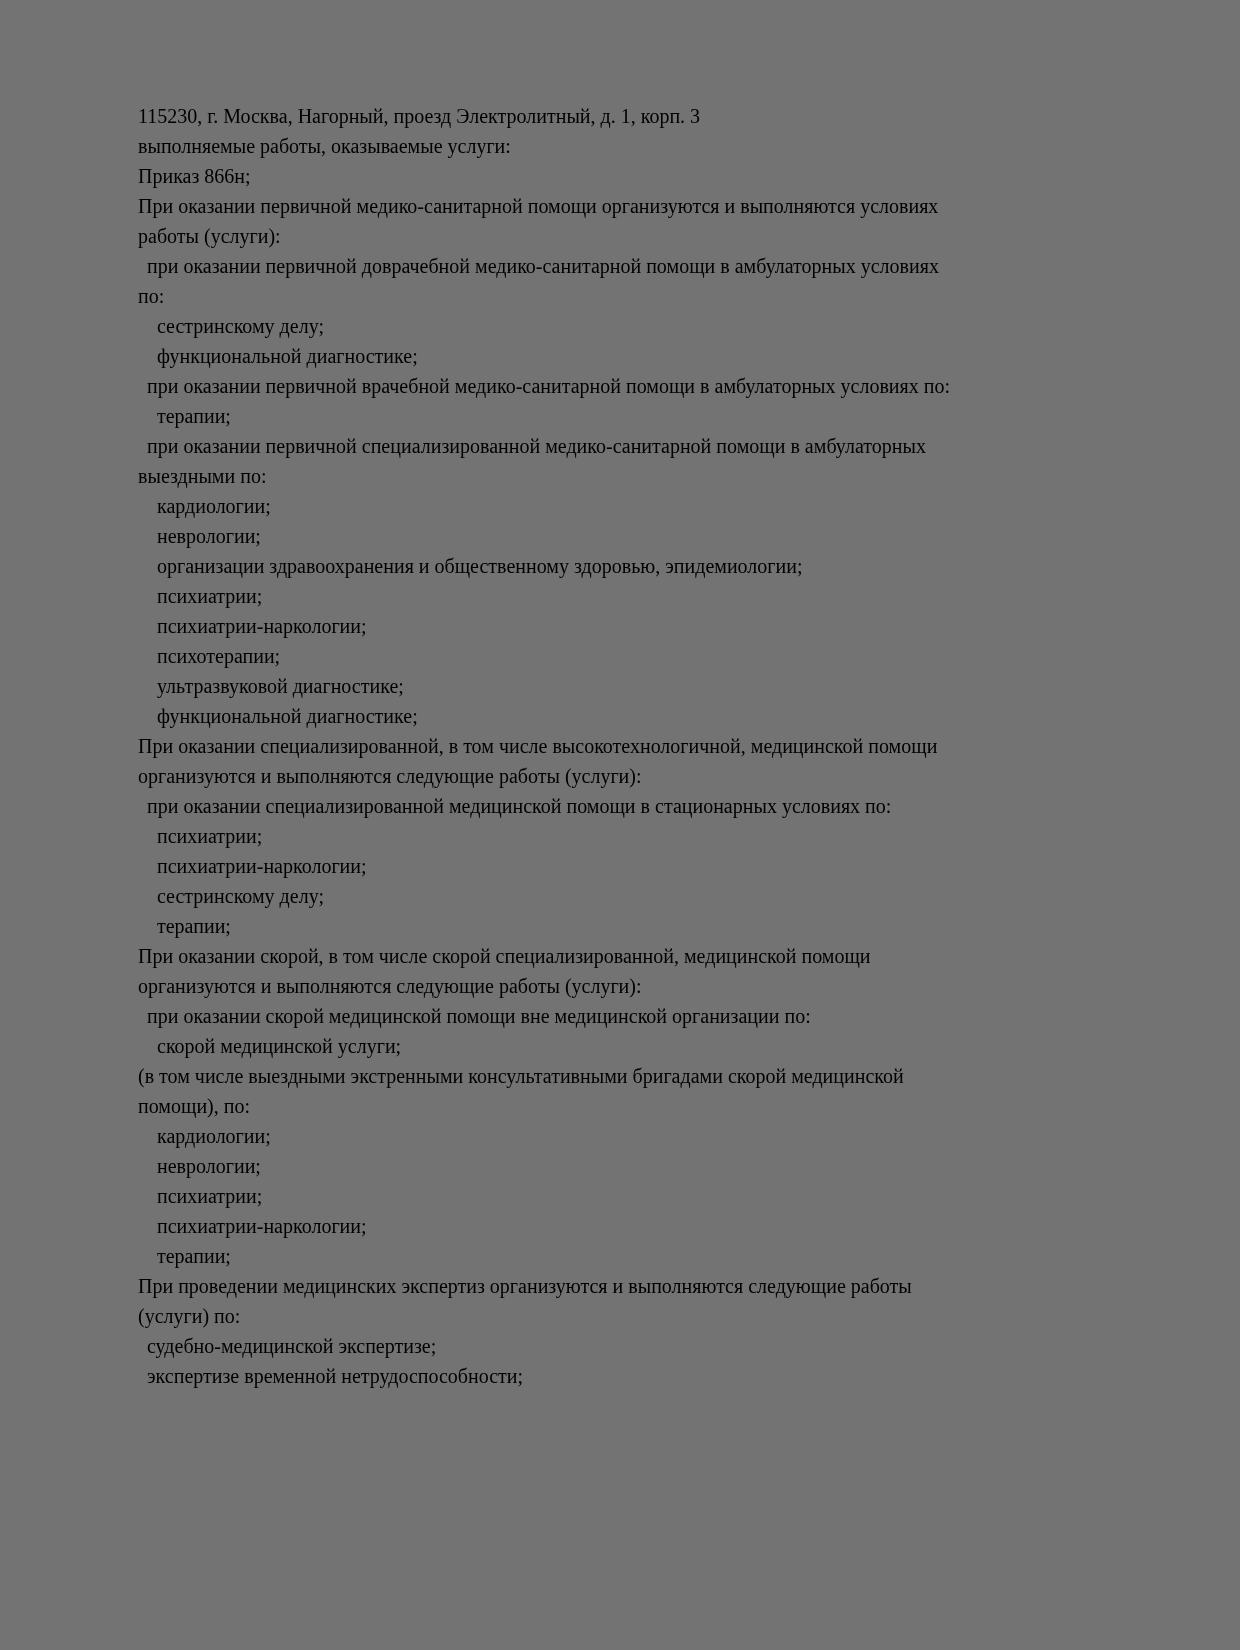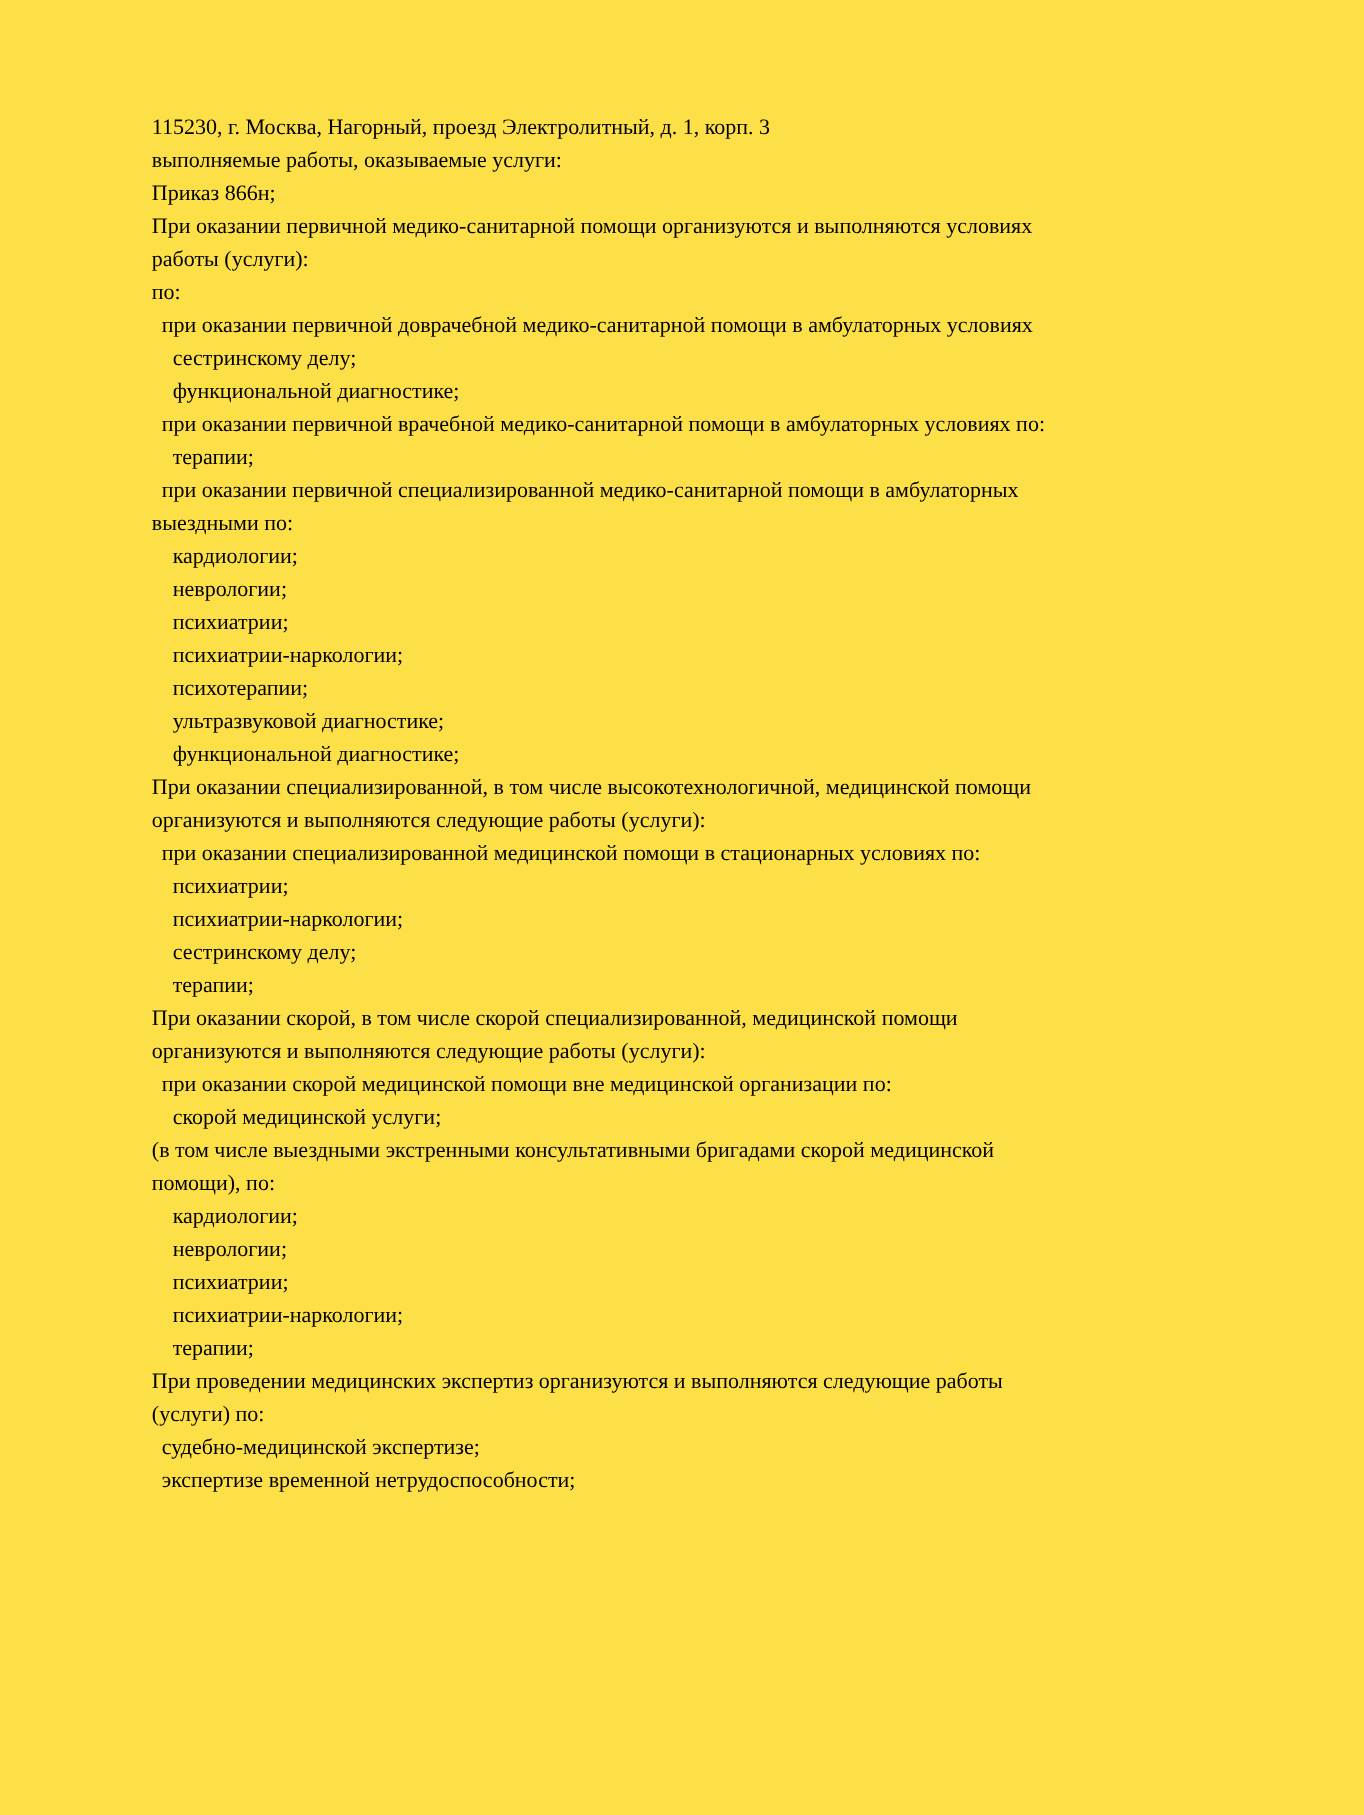--- a/index.html
+++ b/index.html
@@ -10,21 +10,21 @@
     width: 1240px;
     height: 1650px;
     background: #ffffff;
     position: relative;
     overflow: hidden;
     font-family: "Liberation Serif", "DejaVu Serif", serif;
   }
   .page {
     position: absolute;
     inset: 0;
-    background: #fde047;
+    background: #737373;
   }
   .doc-content {
     position: absolute;
     left: 138px;
     top: 101px;
     width: 1040px;
     font-size: 20px;
     line-height: 30px;
     color: #000000;
   }
@@ -39,30 +39,31 @@
 </head>
 <body>
 
 <div class="page">
   <div class="doc-content" id="doc-lines">
       <div class="line indent-0">115230, г. Москва, Нагорный, проезд Электролитный, д. 1, корп. 3</div>
       <div class="line indent-0">выполняемые работы, оказываемые услуги:</div>
       <div class="line indent-0">Приказ 866н;</div>
       <div class="line indent-0">При оказании первичной медико-санитарной помощи организуются и выполняются условиях</div>
       <div class="line indent-0">работы (услуги):</div>
+      <div class="line indent-1">при оказании первичной доврачебной медико-санитарной помощи в амбулаторных условиях</div>
       <div class="line indent-0">по:</div>
-      <div class="line indent-1">при оказании первичной доврачебной медико-санитарной помощи в амбулаторных условиях</div>
       <div class="line indent-2">сестринскому делу;</div>
       <div class="line indent-2">функциональной диагностике;</div>
       <div class="line indent-1">при оказании первичной врачебной медико-санитарной помощи в амбулаторных условиях по:</div>
       <div class="line indent-2">терапии;</div>
       <div class="line indent-1">при оказании первичной специализированной медико-санитарной помощи в амбулаторных</div>
       <div class="line indent-0">выездными по:</div>
       <div class="line indent-2">кардиологии;</div>
       <div class="line indent-2">неврологии;</div>
+      <div class="line indent-2">организации здравоохранения и общественному здоровью, эпидемиологии;</div>
       <div class="line indent-2">психиатрии;</div>
       <div class="line indent-2">психиатрии-наркологии;</div>
       <div class="line indent-2">психотерапии;</div>
       <div class="line indent-2">ультразвуковой диагностике;</div>
       <div class="line indent-2">функциональной диагностике;</div>
       <div class="line indent-0">При оказании специализированной, в том числе высокотехнологичной, медицинской помощи</div>
       <div class="line indent-0">организуются и выполняются следующие работы (услуги):</div>
       <div class="line indent-1">при оказании специализированной медицинской помощи в стационарных условиях по:</div>
       <div class="line indent-2">психиатрии;</div>
       <div class="line indent-2">психиатрии-наркологии;</div>

